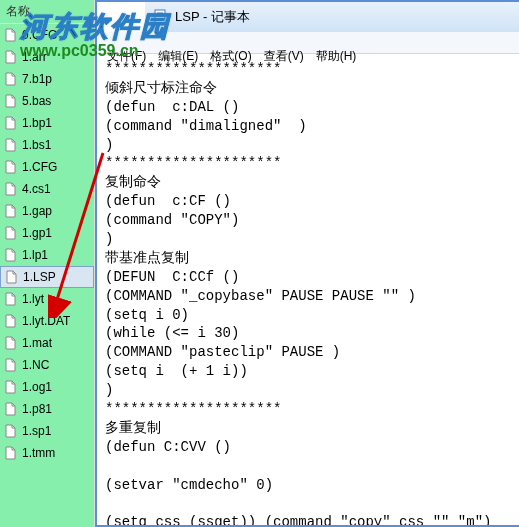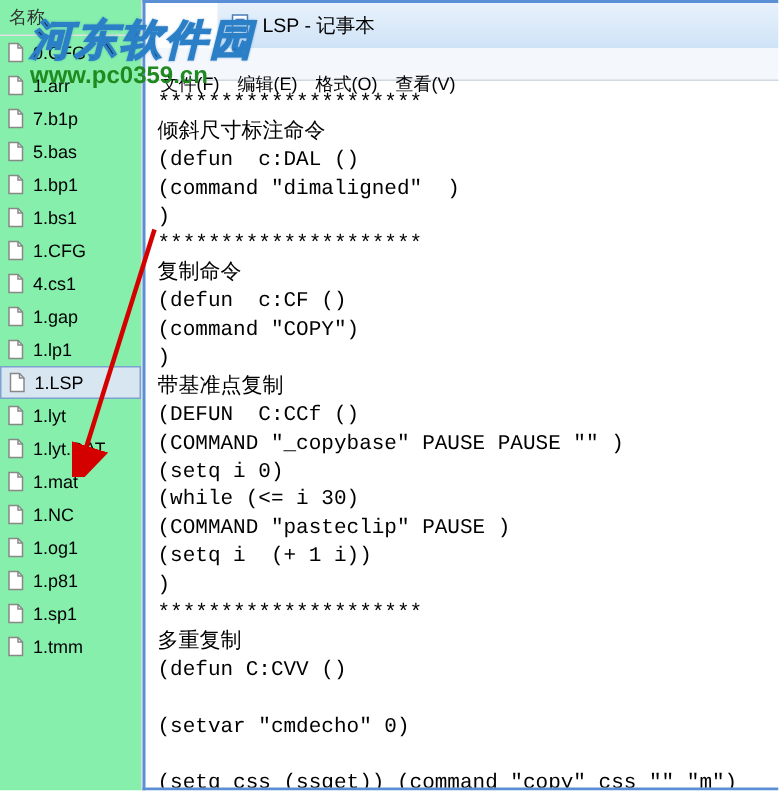--- a/index.html
+++ b/index.html
@@ -116,20 +116,29 @@
           </span>
           <span class="file-name">1.gap</span>
         </div>
         <div class="file-item">
           <span class="file-icon">
             <svg viewBox="0 0 14 14">
               <path d="M2 1h6l3 3v9H2Z" fill="#fff" stroke="#888"></path>
               <path d="M8 1v3h3" fill="none" stroke="#888"></path>
             </svg>
           </span>
+          <span class="file-name">1.gp1</span>
+        </div>
+        <div class="file-item">
+          <span class="file-icon">
+            <svg viewBox="0 0 14 14">
+              <path d="M2 1h6l3 3v9H2Z" fill="#fff" stroke="#888"></path>
+              <path d="M8 1v3h3" fill="none" stroke="#888"></path>
+            </svg>
+          </span>
           <span class="file-name">1.lp1</span>
         </div>
         <div class="file-item" data-selected="true">
           <span class="file-icon">
             <svg viewBox="0 0 14 14">
               <path d="M2 1h6l3 3v9H2Z" fill="#fff" stroke="#888"></path>
               <path d="M8 1v3h3" fill="none" stroke="#888"></path>
             </svg>
           </span>
           <span class="file-name">1.LSP</span>
@@ -219,20 +228,21 @@
             <line x1="4" y1="10" x2="10" y2="10" stroke="#4a7db8"></line>
           </svg>
       </span>
       <span>LSP - 记事本</span>
     </div>
     <div class="np-menu">
       <span class="m">文件(F)</span>
       <span class="m">编辑(E)</span>
       <span class="m">格式(O)</span>
       <span class="m">查看(V)</span>
+      <span class="m">帮助(H)</span>
     </div>
     <div class="np-content">*********************
 倾斜尺寸标注命令
 (defun  c:DAL ()
 (command "dimaligned"  )
 )
 *********************
 复制命令
 (defun  c:CF ()
 (command "COPY")

